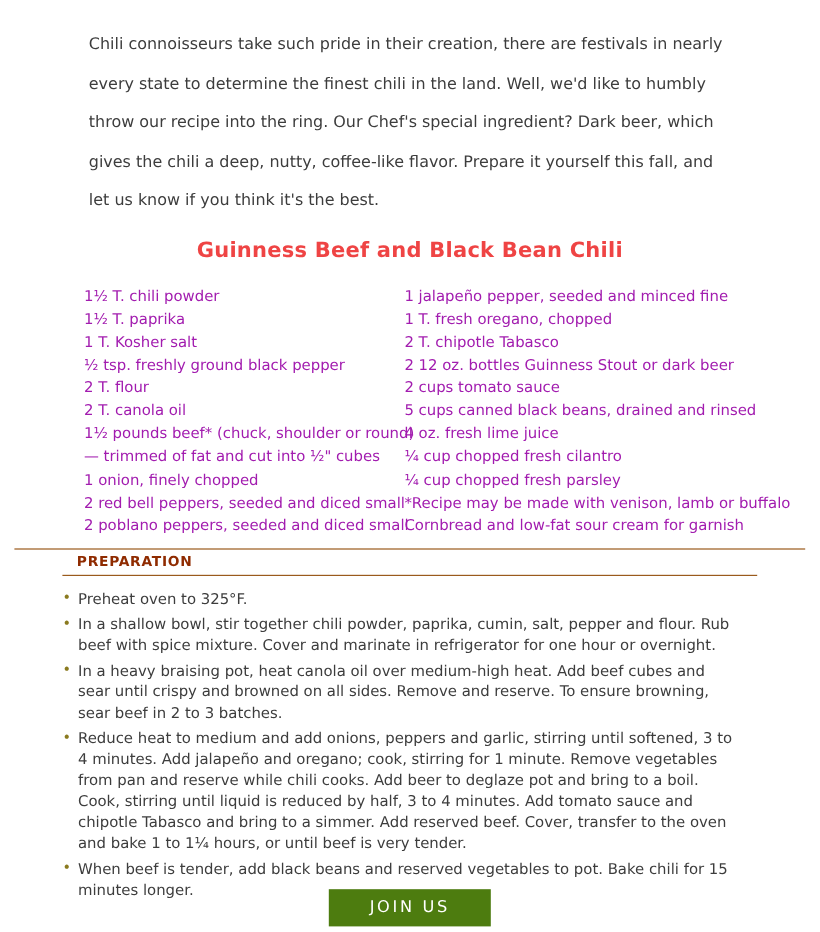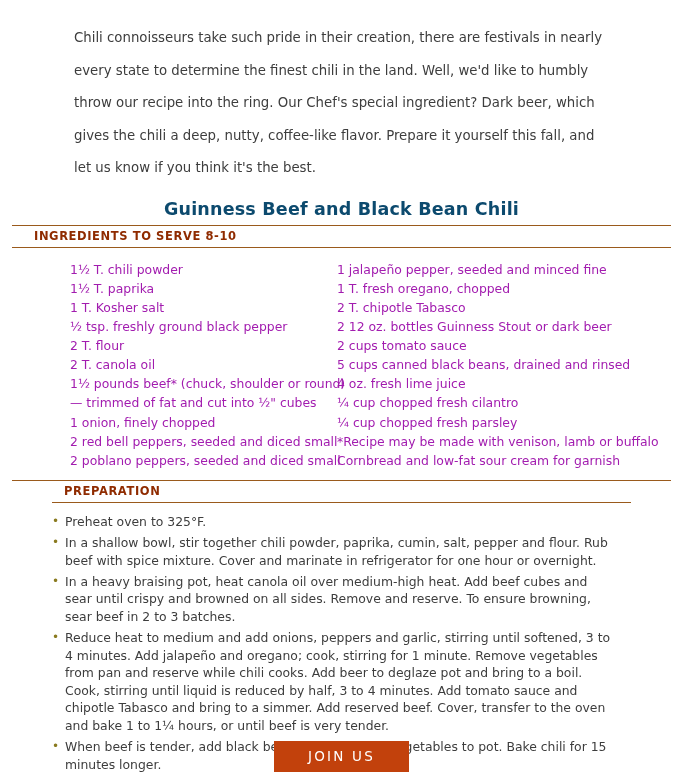--- a/index.html
+++ b/index.html
@@ -26,21 +26,21 @@
     margin: 22px 70px 0 74px;
     font-size: 13.3px;
     line-height: 2.45;
     color: #3d3d3d;
     text-align: left;
   }
 
   
   .recipe-title {
     text-align: center;
-    color: #0c4a6e;
+    color: #ef4444;
     font-size: 17.5px;
     margin: 14px 0 6px 0;
     letter-spacing: 0.2px;
   }
 
   
   .section {
     margin: 0 12px;
   }
   .section-head {
@@ -113,42 +113,39 @@
   
   .join-wrap {
     position: absolute;
     left: 0;
     right: 0;
     bottom: 27px;
     text-align: center;
   }
   .join-btn {
     display: inline-block;
-    background: #c2410c;
+    background: #4d7c0f;
     color: #ffffff;
     font-size: 13.5px;
     letter-spacing: 2.2px;
     padding: 7px 34px 8px 34px;
     border: none;
     cursor: pointer;
     font-family: "DejaVu Sans", sans-serif;
   }
 </style>
 </head>
 <body>
 
 <div class="page">
 
   <p class="intro">Chili connoisseurs take such pride in their creation, there are festivals in nearly every state to determine the finest chili in the land. Well, we'd like to humbly throw our recipe into the ring. Our Chef's special ingredient? Dark beer, which gives the chili a deep, nutty, coffee-like flavor. Prepare it yourself this fall, and let us know if you think it's the best.</p>
 
   <h1 class="recipe-title">Guinness Beef and Black Bean Chili</h1>
 
-  <div class="section">
-    <div class="section-head">INGREDIENTS TO SERVE 8-10</div>
-  </div>
 
   <div class="ingredients">
     <div class="ing-col left">
       <div class="ing-item">1½ T. chili powder</div>
       <div class="ing-item">1½ T. paprika</div>
       <div class="ing-item">1 T. Kosher salt</div>
       <div class="ing-item">½ tsp. freshly ground black pepper</div>
       <div class="ing-item">2 T. flour</div>
       <div class="ing-item">2 T. canola oil</div>
       <div class="ing-item">1½ pounds beef* (chuck, shoulder or round)</div>

